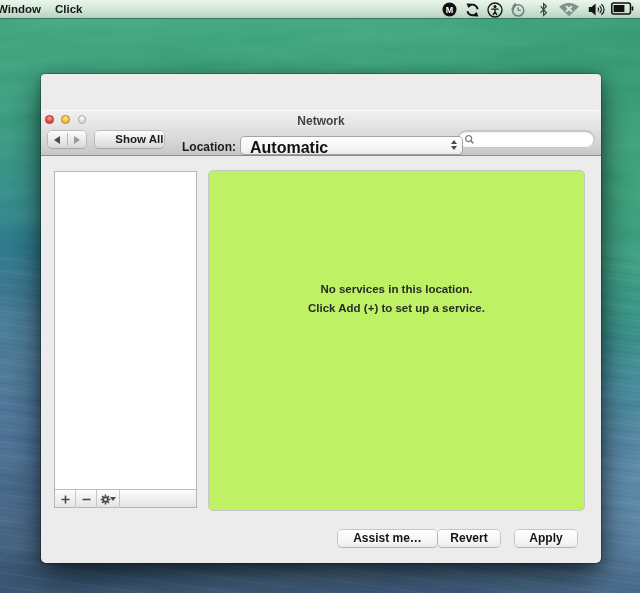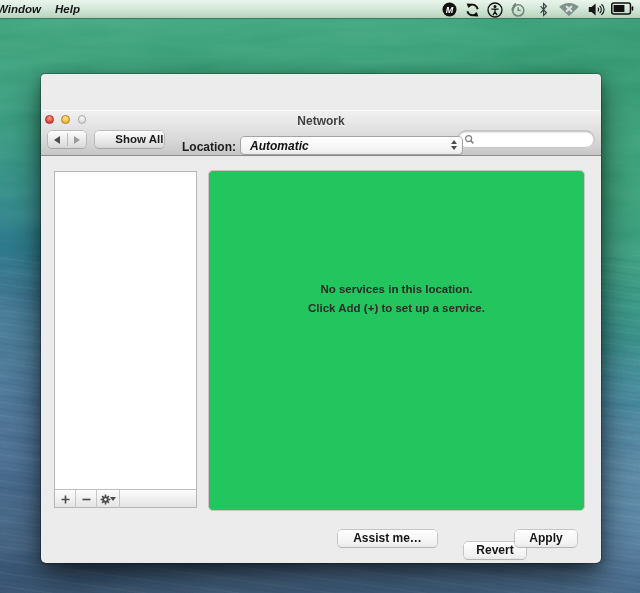--- a/index.html
+++ b/index.html
@@ -8,21 +8,21 @@
   background:
     radial-gradient(ellipse 300px 215px at 102% 77%, rgba(130,170,205,0.34), rgba(130,170,205,0) 68%),
     radial-gradient(ellipse 420px 220px at -6% 104%, rgba(10,28,48,0.25), rgba(10,28,48,0) 70%),
     radial-gradient(ellipse 260px 180px at 104% 4%, rgba(18,100,66,0.28), rgba(18,100,66,0) 70%),
     linear-gradient(180deg, rgba(20,40,60,0) 0%, rgba(20,40,60,0) 90%, rgba(22,42,64,0.12) 95%, rgba(22,42,64,0.18) 100%),
     linear-gradient(194deg, #2a9569 0%, #2b946a 27%, #2a8f71 37%, #26817a 46%, #1f6c7f 53%, #2a6280 60%, #3a6c8c 67%, #3a6389 75%, #385c82 84%, #345578 93%, #335276 100%);
 }
 #tex{position:absolute;left:0;top:0;width:640px;height:593px;mix-blend-mode:soft-light;opacity:.75;}
 .menubar{position:absolute;left:0;top:0;width:640px;height:19px;
   background:linear-gradient(180deg,#e9f5ec 0%,#d6e9da 45%,#bdd7c3 90%,#b2cfba 100%);
-  border-bottom:1px solid #377a5f;box-sizing:border-box;font-style:italic;}
+  border-bottom:1px solid #377a5f;box-sizing:border-box;}
 .menubar .mtext{position:absolute;top:2.5px;font-size:11.5px;font-weight:bold;color:#161616;}
 .micons{position:absolute;top:0;right:0;height:19px;}
 .mi{position:absolute;top:2px;}
 
 .win{position:absolute;left:41px;top:74px;width:560px;height:489px;border-radius:4px 4px 5px 5px;
   background:#ececec;
   box-shadow:0 0 0 1px rgba(0,0,0,0.22), 0 16px 36px rgba(0,0,0,0.55), 0 4px 14px rgba(0,0,0,0.35);}
 .titlebar{position:absolute;left:0;top:0;width:560px;height:46px;border-radius:4px 4px 0 0;
   background:linear-gradient(180deg,#f1f1f1 0%,#e6e6e6 30%,#d4d4d4 75%,#c6c6c6 100%);
   box-shadow:inset 0 1px 0 rgba(255,255,255,0.75);
@@ -43,31 +43,31 @@
   box-shadow:0 0 0 0.5px #9a9a9a, 0 1px 1px rgba(0,0,0,0.12);
   font-size:11.5px;font-weight:bold;color:#1c1c1c;text-align:right;line-height:17px;}
 .search{position:absolute;left:416.5px;top:21px;width:136px;height:16px;border-radius:8.5px;background:#fff;
   box-shadow:inset 0 1px 2px rgba(0,0,0,0.28), 0 0 0 0.5px #a8a8a8, 0 1px 0 rgba(255,255,255,0.5);}
 
 .locrow{position:absolute;left:0;top:63px;width:560px;}
 .loclabel{position:absolute;right:365px;top:3px;font-size:12px;font-weight:bold;color:#1d1d1d;padding-left:8px;}
 .popup{position:absolute;left:200px;top:0;width:221px;height:17px;border-radius:4px;
   background:linear-gradient(180deg,#ffffff,#f1f1f1 85%,#e7e7e7);
   box-shadow:0 0 0 1px #a3a3a3, 0 1px 1.5px rgba(0,0,0,0.18);
-  font-size:12px;font-weight:bold;color:#111;font-style:italic;}
+  font-size:16px;font-weight:bold;color:#111;}
 .popup .ptext{position:absolute;left:9px;top:2px;}
 .popup .steps{position:absolute;right:5px;top:3px;}
 .arr-u{width:0;height:0;border-left:3px solid transparent;border-right:3px solid transparent;border-bottom:4px solid #4a4a4a;margin-bottom:1.5px;}
 .arr-d{width:0;height:0;border-left:3px solid transparent;border-right:3px solid transparent;border-top:4px solid #4a4a4a;}
 .sidelist{position:absolute;left:13px;top:97px;width:143px;height:337px;background:#ffffff;
   border:1px solid #b6b6b6;box-sizing:border-box;}
 .listbar{position:absolute;left:0;bottom:0;width:100%;height:18px;box-sizing:border-box;
   background:linear-gradient(180deg,#fcfcfc,#ececec 70%,#e4e4e4);border-top:1px solid #bdbdbd;}
 .listbar .cell{position:absolute;top:0;height:18px;border-right:1px solid #c6c6c6;box-sizing:border-box;}
-.mainpanel{position:absolute;left:167px;top:96px;width:377px;height:341px;background:#22c55e;
+.mainpanel{position:absolute;left:167px;top:96px;width:377px;height:341px;background:#bef264;
   border:1px solid #c7c7c7;border-radius:5px;box-sizing:border-box;}
 .msg{position:absolute;left:0;top:109px;width:100%;text-align:center;font-size:11.5px;font-weight:bold;color:#2a2a2a;line-height:18.5px;}
 .btn{position:absolute;top:456px;height:17px;border-radius:4px;box-sizing:border-box;
   background:linear-gradient(180deg,#ffffff,#f2f2f2 80%,#e8e8e8);
   box-shadow:0 0 0 0.5px #a0a0a0, 0 1px 1px rgba(0,0,0,0.15);
   font-size:12px;font-weight:bold;color:#151515;text-align:center;line-height:16px;}
 </style>
 </head>
 <body>
 <svg id="tex" width="640" height="593">
@@ -79,21 +79,21 @@
       <feTurbulence type="fractalNoise" baseFrequency="0.0045 0.018" numOctaves="2" seed="5"></feTurbulence>
 <feColorMatrix type="matrix" values="0.6 0 0 0 0.2  0.6 0 0 0 0.2  0.6 0 0 0 0.2  0 0 0 0 0.55"></feColorMatrix>
     </filter>
 <rect width="640" height="593" filter="url(#n)"></rect>
 <rect width="640" height="593" filter="url(#n2)"></rect>
 </svg>
 
 <div style="position:absolute;left:0;top:255px;width:640px;height:338px;opacity:0.085;background:repeating-linear-gradient(188deg, rgba(255,255,255,0.5) 0 1px, rgba(255,255,255,0) 2px 6px, rgba(10,25,40,0.55) 7px 8px, rgba(10,25,40,0) 9px 13px);"></div>
 <div class="menubar">
   <span class="mtext" style="left:-3px;">Window</span>
-  <span class="mtext" style="left:55px;">Help</span>
+  <span class="mtext" style="left:55px;">Click</span>
   <div class="micons">
     <svg class="mi" style="right:183px" width="15" height="15" viewBox="0 0 15 15">
         <circle cx="7.5" cy="7.5" r="7" fill="#111"></circle>
         <text x="7.5" y="11" font-size="9" font-weight="bold" fill="#fff" text-anchor="middle" font-family="Liberation Sans">M</text>
       </svg>
     <svg class="mi" style="right:159px" width="17" height="16" viewBox="0 0 17 16">
         <g transform="rotate(36 8.5 8)">
           <circle cx="8.5" cy="8" r="5.2" fill="none" stroke="#111" stroke-width="2" stroke-dasharray="11.6 4.7"></circle>
         </g>
         <path d="M2.6 1.4 L7.8 1.8 L4.4 5.9 Z" fill="#111"></path>
@@ -187,15 +187,15 @@
             <circle cx="5.5" cy="5.5" r="1.3" fill="#fff"></circle>
           </svg>
         <div style="position:absolute;right:3px;top:7px;width:0;height:0;border-left:3px solid transparent;border-right:3px solid transparent;border-top:4px solid #4a4a4a;"></div>
       </div>
     </div>
   </div>
   <div class="mainpanel">
     <div class="msg">No services in this location.<br>Click Add (+) to set up a service.</div>
   </div>
   <div class="btn" style="left:297px;width:99px;text-align:center;">Assist me…</div>
-  <div class="btn" style="left:423px;width:62px;margin-top:12px;">Revert</div>
+  <div class="btn" style="left:397px;width:62px;">Revert</div>
   <div class="btn" style="left:474px;width:62px;">Apply</div>
 </div>
 
 </body></html>

